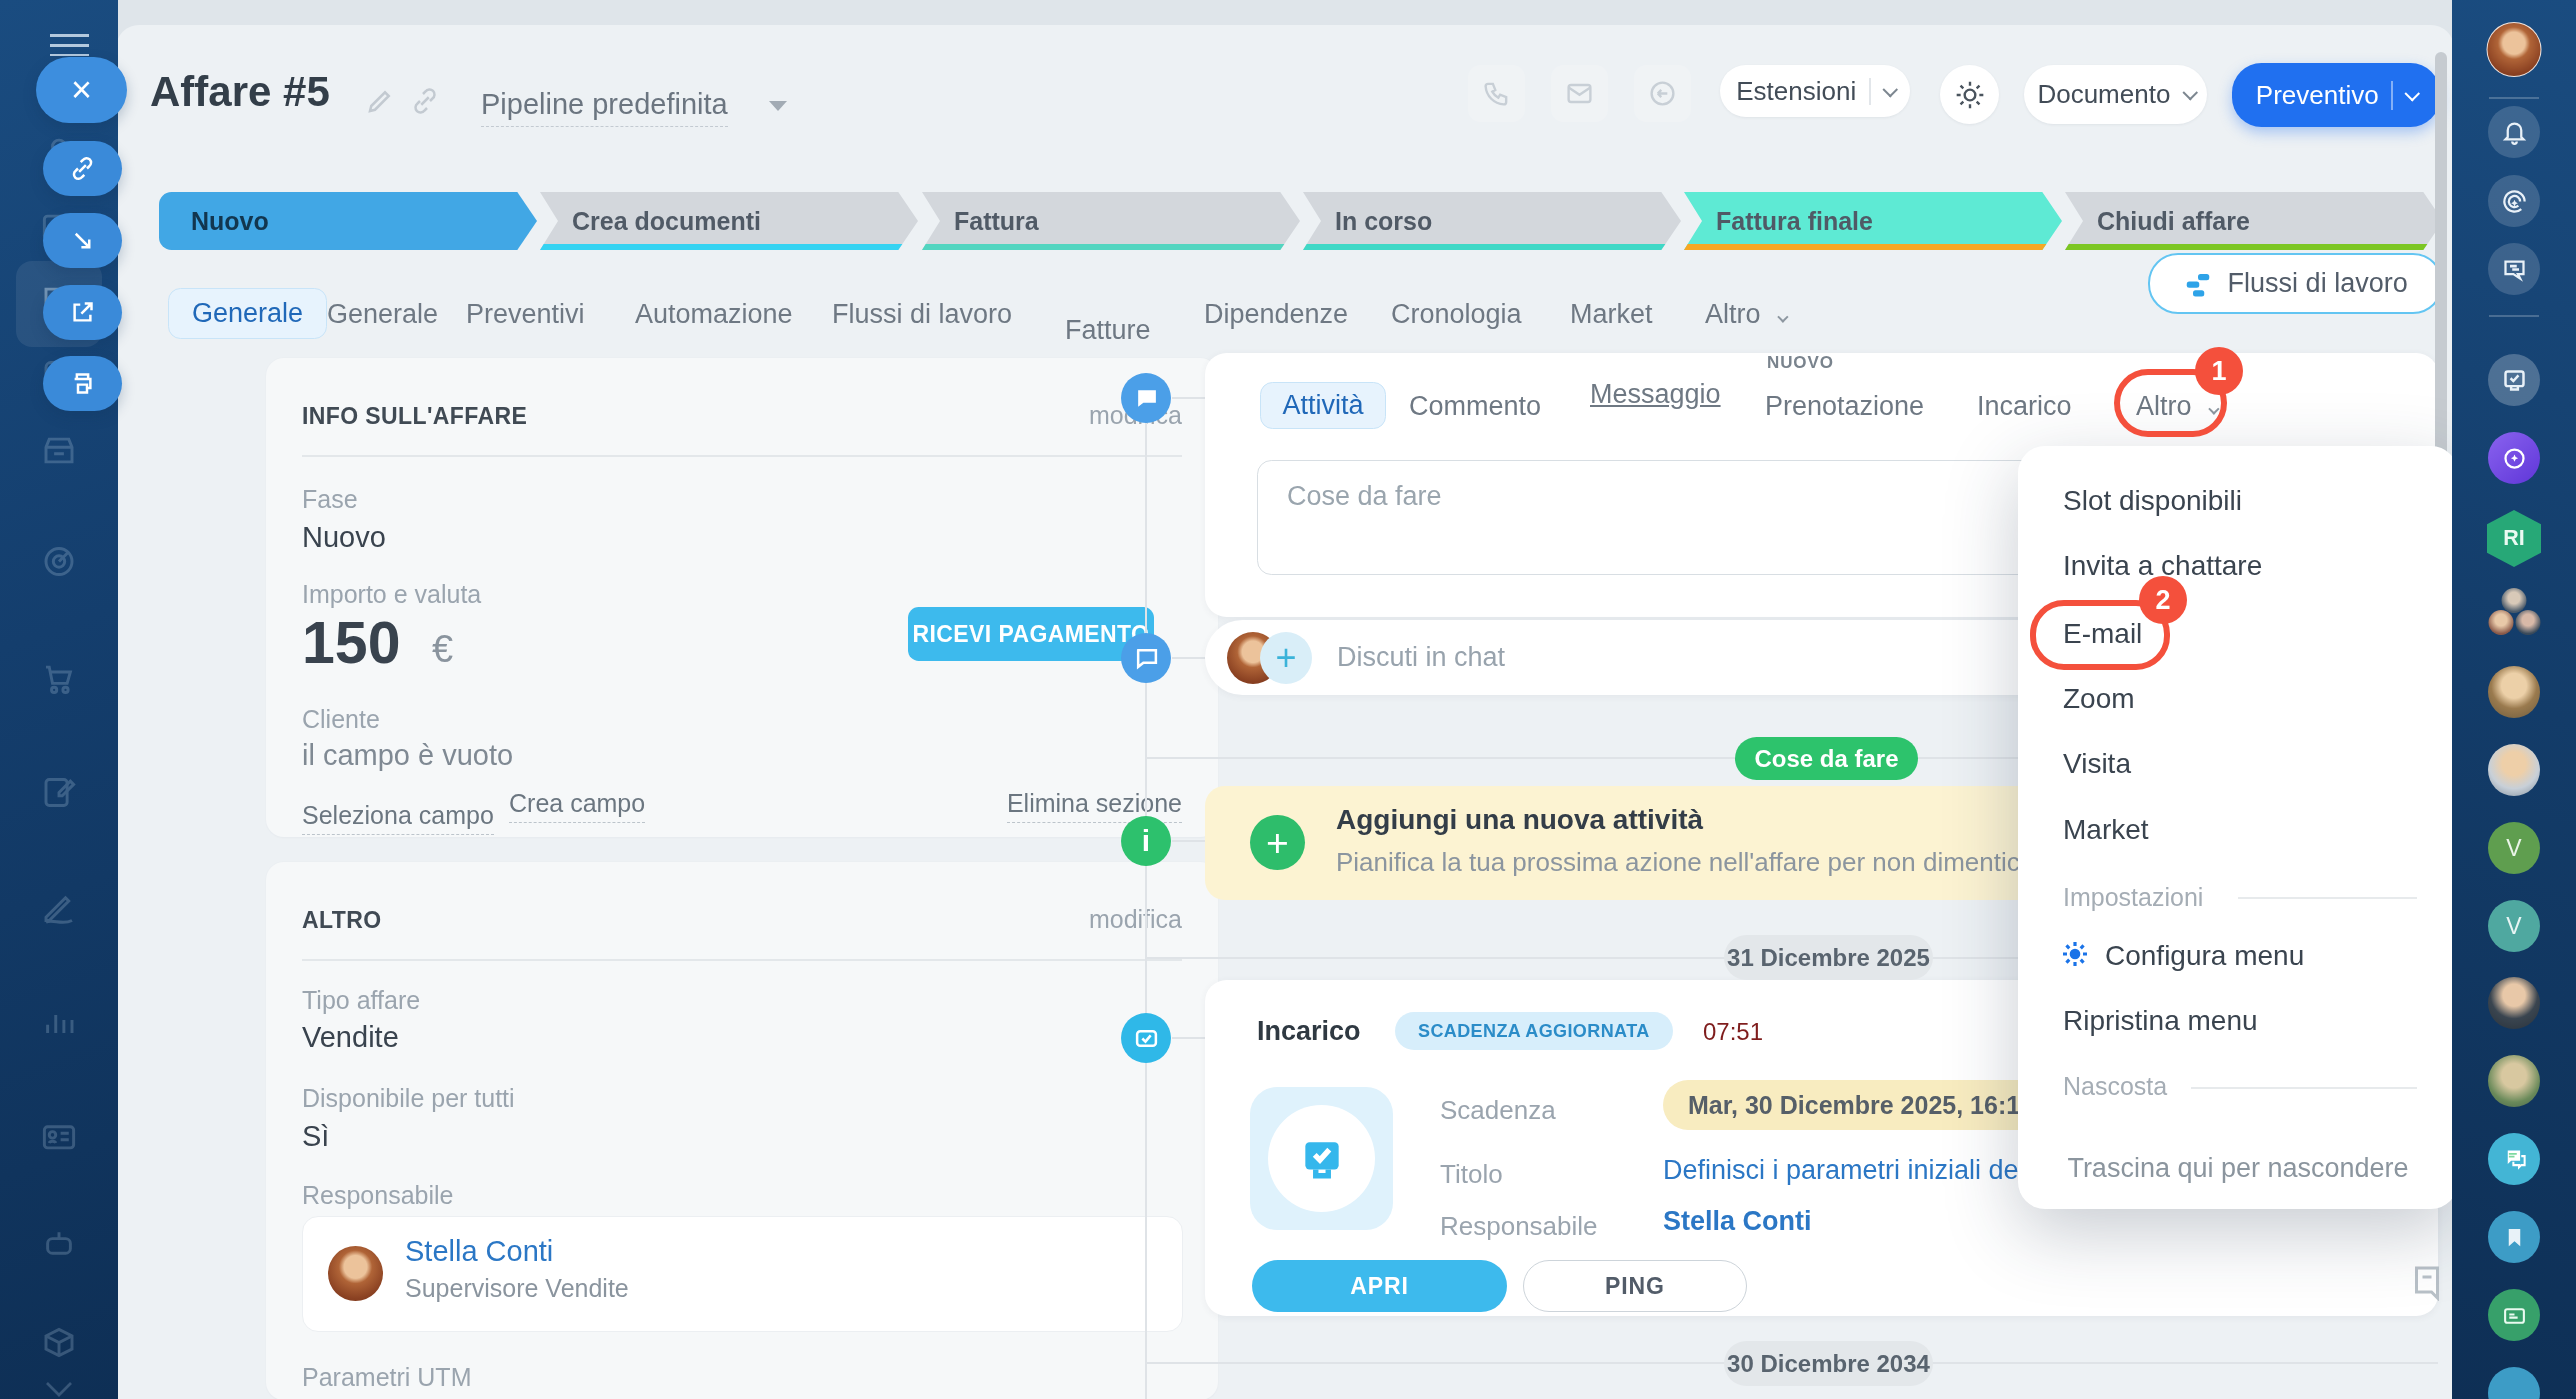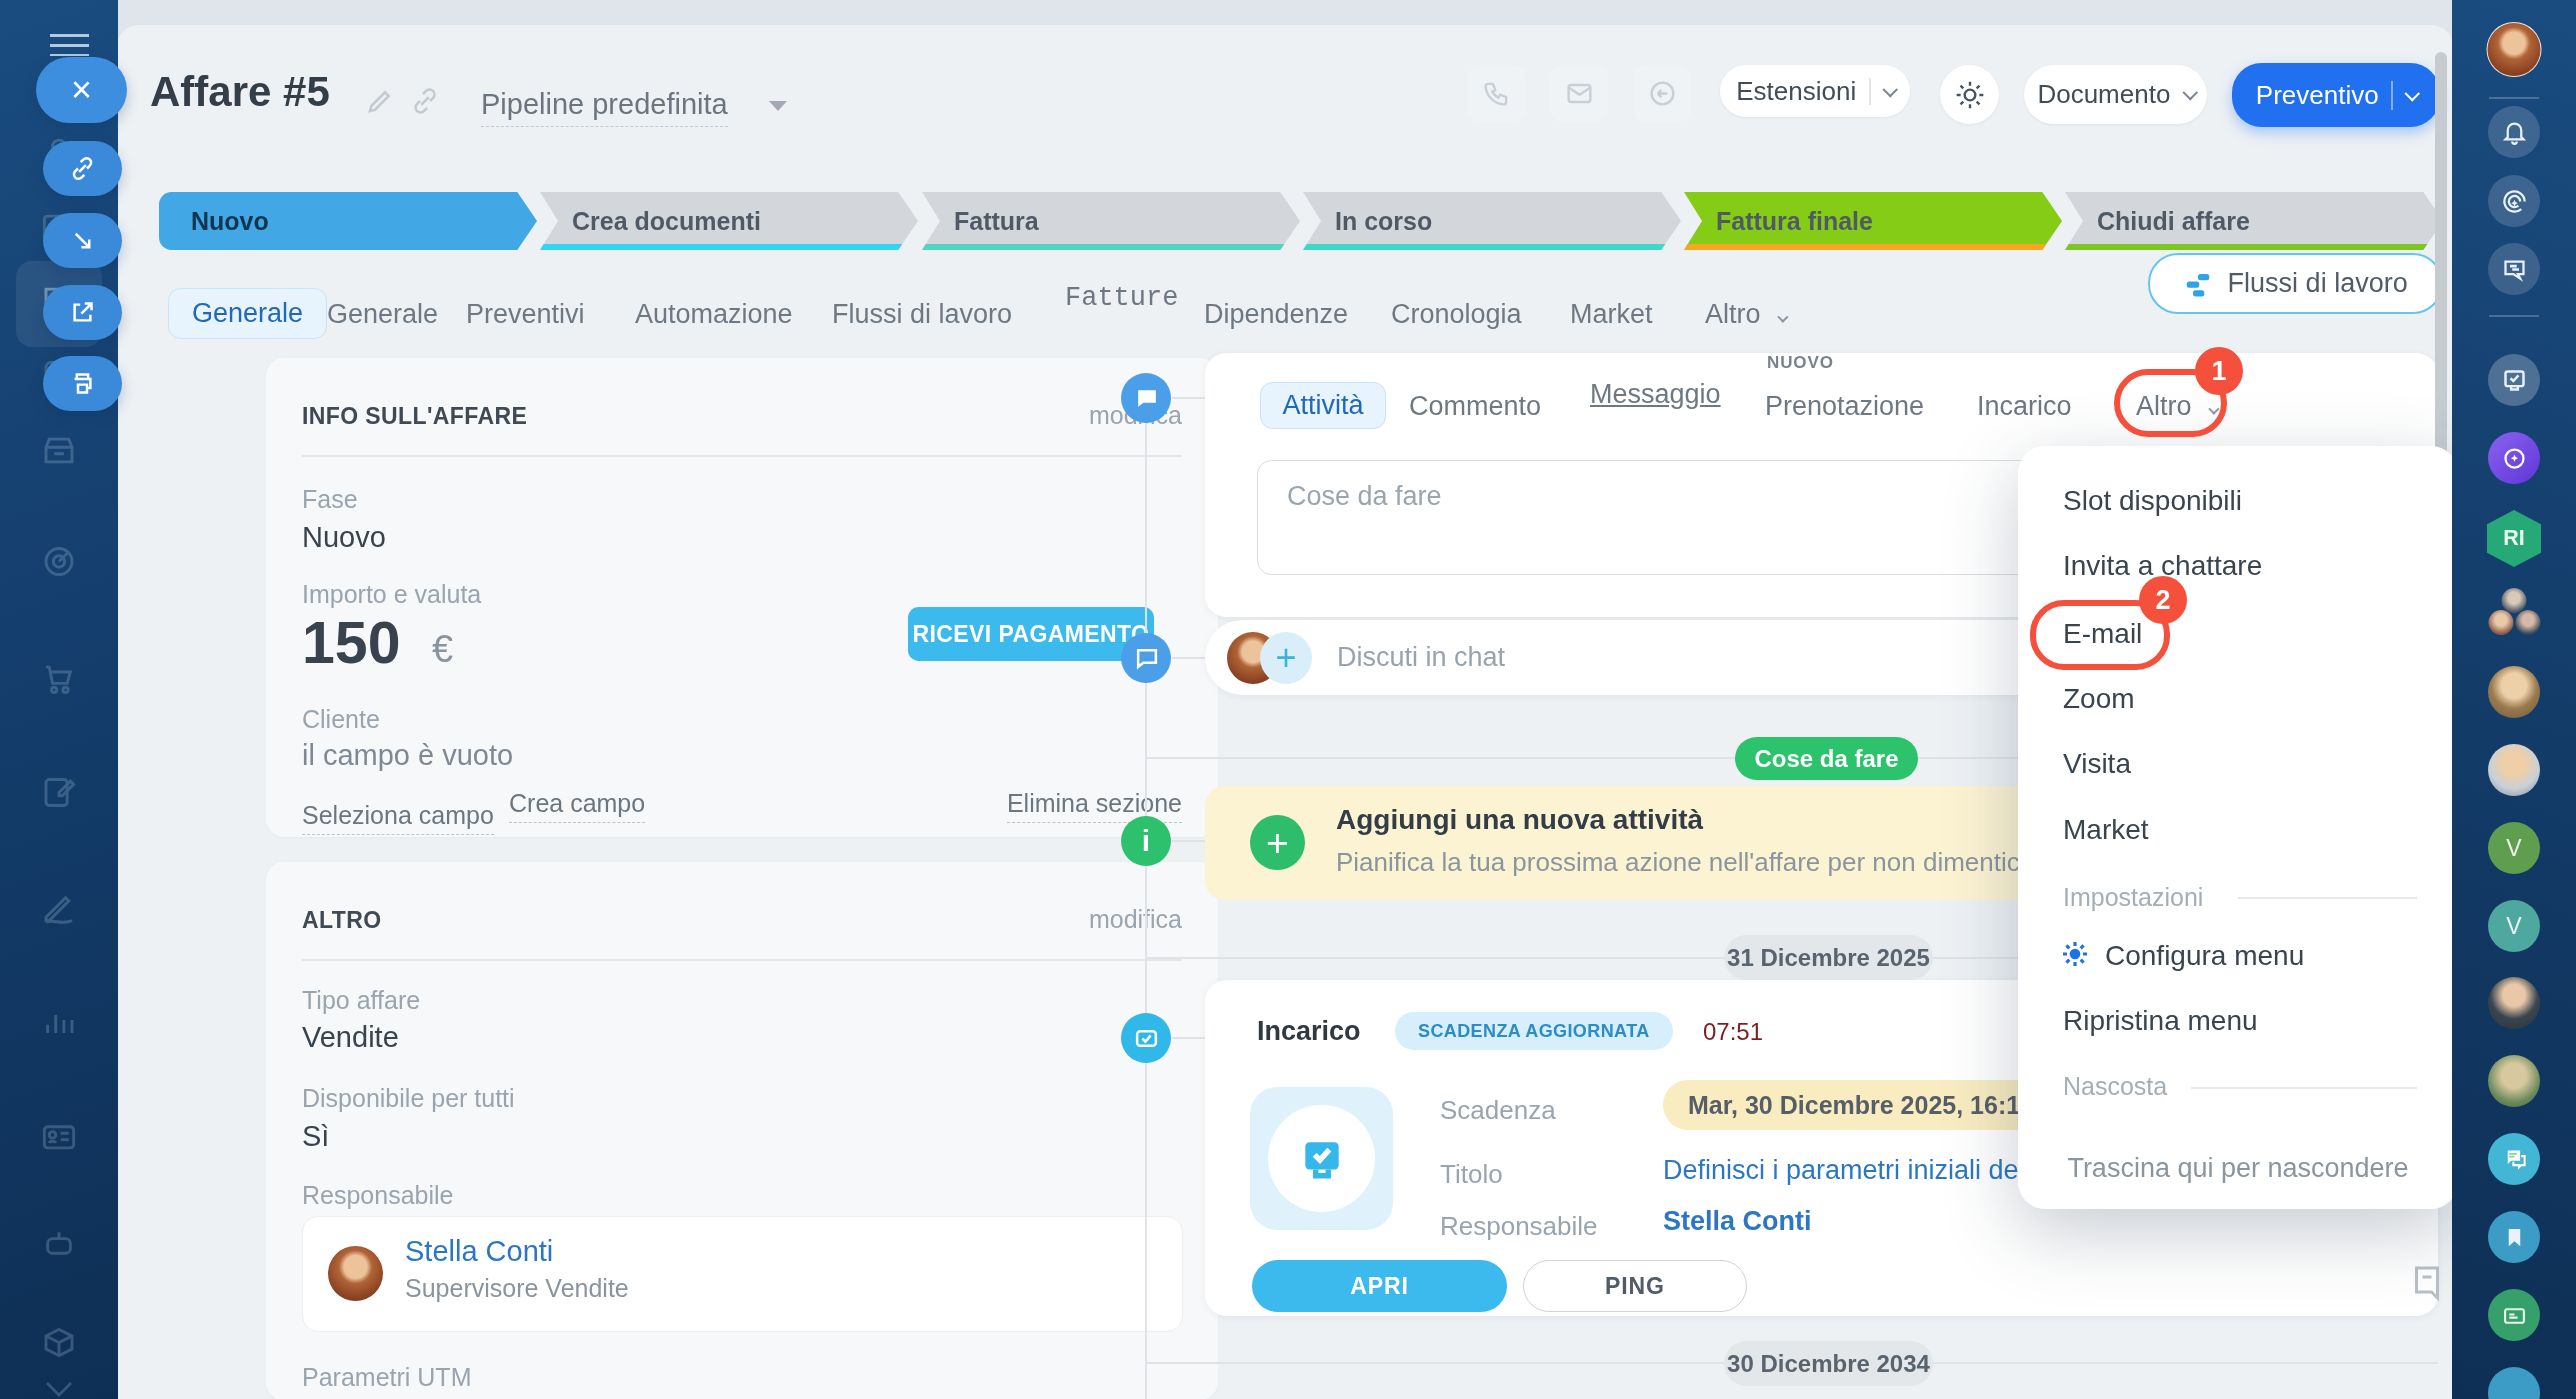--- a/index.html
+++ b/index.html
@@ -142,35 +142,35 @@
       <span class="under" style="background:#35d3f2;"></span>
     </div>
     <div class="abs stage" style="left:806px; width:378px; background:#d3d7dc;">
       <span>Fattura</span>
       <span class="under" style="background:#52d5c0;"></span>
     </div>
     <div class="abs stage" style="left:1187px; width:378px; background:#d3d7dc;">
       <span>In corso</span>
       <span class="under" style="background:#3fd8c6;"></span>
     </div>
-    <div class="abs stage" style="left:1568px; width:378px; background:#84cc16;align-items:center;">
+    <div class="abs stage" style="left:1568px; width:378px; background:#5eead4;align-items:center;">
       <span>Fattura finale</span>
       <span class="under" style="background:#f7a823;"></span>
     </div>
     <div class="abs stage" style="left:1949px; width:378px; background:#d3d7dc;">
       <span>Chiudi affare</span>
       <span class="under" style="background:#7cc623;"></span>
     </div>
 
     <div class="abs tab active" style="left:52px; top:263px;">Generale</div>
     <div class="abs tab" style="left:211px; top:274px;">Generale</div>
     <div class="abs tab" style="left:350px; top:274px;">Preventivi</div>
     <div class="abs tab" style="left:519px; top:274px;">Automazione</div>
     <div class="abs tab" style="left:716px; top:274px;">Flussi di lavoro</div>
-    <div class="abs tab" style="left:949px; top:258px;font-family:Liberation Mono, monospace;">Fatture</div>
+    <div class="abs tab" style="left:949px; top:290px;">Fatture</div>
     <div class="abs tab" style="left:1088px; top:274px;">Dipendenze</div>
     <div class="abs tab" style="left:1275px; top:274px;">Cronologia</div>
     <div class="abs tab" style="left:1454px; top:274px;">Market</div>
     <div class="abs tab" style="left:1589px; top:274px;">
       <span>Altro</span>
       <span class="chev" style="width:8px;height:8px;border-width:2.2px;margin-left:9px;color:#8d97a0;"></span>
     </div>
 
     <div class="abs" style="left:2032px; top:228px; width:295px; height:61px; border:2.7px solid #63c5f2; border-radius:30px; background:#fff; display:flex; align-items:center; justify-content:center; gap:14.3px;">
       <svg width="30" height="30" viewBox="0 0 24 24" fill="#2ea3e8">

